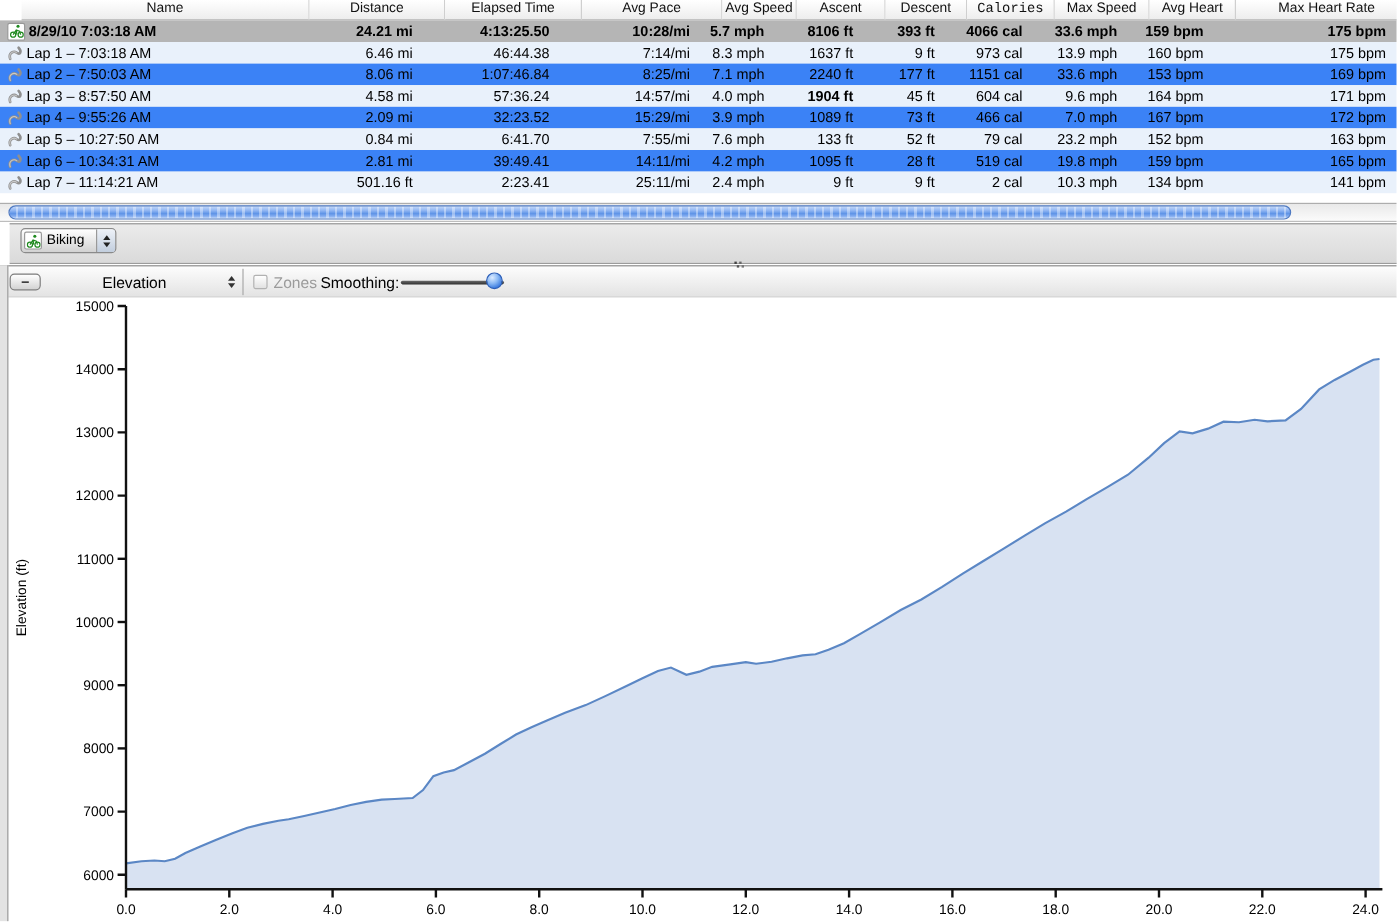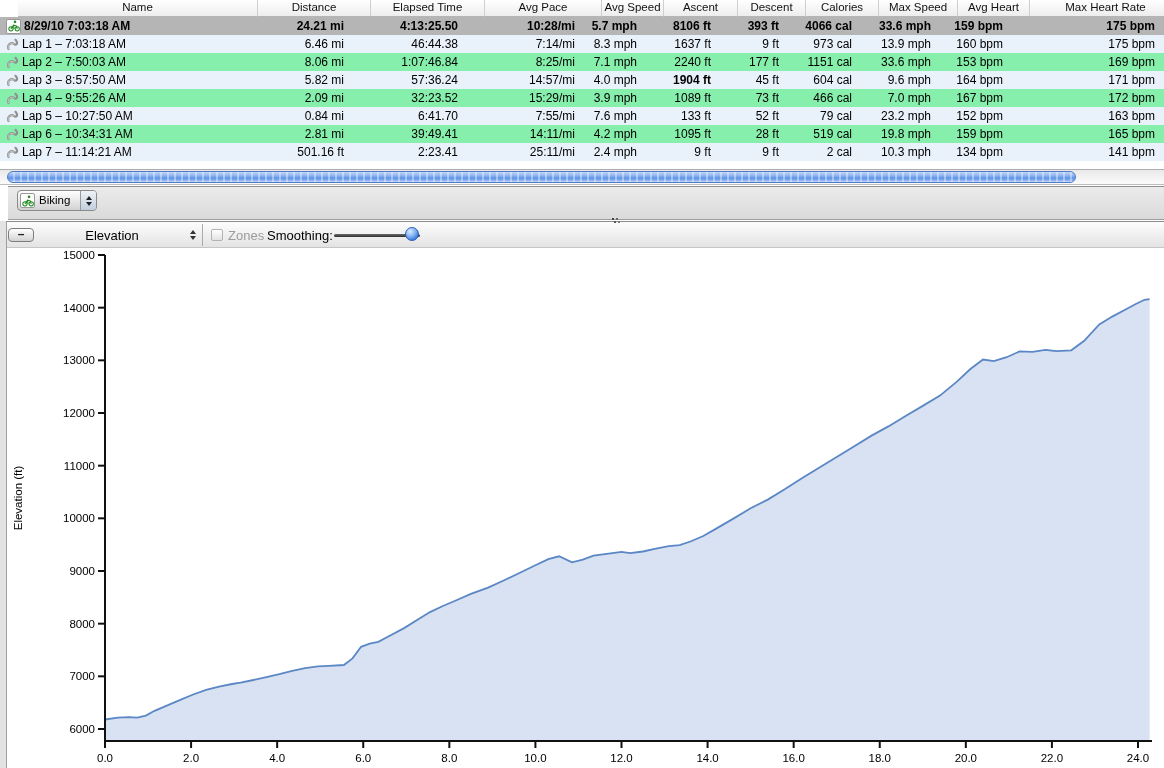--- a/index.html
+++ b/index.html
@@ -5,21 +5,21 @@
   html,body{margin:0;padding:0;background:#fff;}
   .screen{position:relative;width:1164px;height:768px;overflow:hidden;
           font-family:"Liberation Sans",sans-serif;background:#fff;}
 
   
   .thead{position:absolute;top:0;left:0;width:1164px;height:17px;display:flex;z-index:2;margin-left:18px;}
   .th{box-sizing:border-box;height:17px;line-height:15px;font-size:11.5px;text-align:center;
       color:#111;background:linear-gradient(#ffffff,#ededed);
       border-bottom:1px solid #b5b5b5;border-right:1px solid #cfcfcf;overflow:hidden;white-space:nowrap;}
   .tbody{position:absolute;top:17px;left:0;width:1164px;z-index:1;}
-  .tr{display:flex;height:18px;background:#86efac;}
+  .tr{display:flex;height:18px;background:#3b82f6;}
   .tr.zebra{background:#e9f1fb;}
   .tr.sel{background:#b5b5b5;font-weight:bold;}
   .td{box-sizing:border-box;font-size:12px;line-height:18px;color:#000;text-align:right;
       padding-right:9px;overflow:hidden;white-space:nowrap;}
   .td.name{text-align:left;padding-left:6px;padding-right:0;display:flex;align-items:center;}
   .icon-box{width:13px;height:13px;border:1px solid #999;background:#fff;border-radius:2px;
       display:inline-flex;align-items:center;justify-content:center;flex:none;margin-right:3px;}
   .lap-ic{width:14px;height:14px;flex:none;margin-right:2px;display:inline-flex;align-items:center;justify-content:center;}
 
   
@@ -80,21 +80,21 @@
 <div class="screen">
 
   <div class="thead" id="thead">
       <div class="th" style="width: 240px;">Name</div>
       <div class="th" style="width: 113px;">Distance</div>
       <div class="th" style="width: 114px;">Elapsed Time</div>
       <div class="th" style="width: 117px;">Avg Pace</div>
       <div class="th" style="width: 62px;">Avg Speed</div>
       <div class="th" style="width: 74px;">Ascent</div>
       <div class="th" style="width: 68px;">Descent</div>
-      <div class="th" style="width: 73px;">Calories</div>
+      <div class="th" style="width: 73px; font-family: Liberation Mono, monospace;">Calories</div>
       <div class="th" style="width: 79px;">Max Speed</div>
       <div class="th" style="width: 72px;">Avg Heart</div>
       <div class="th" style="width: 152px;">Max Heart Rate</div>
     </div>
   <div class="tbody" id="tbody">
       <div class="tr sel">
         <div class="td name" style="width: 240px;">
           <span class="icon-box">
             <svg width="12" height="12" viewBox="0 0 13 13">
               <circle cx="3.2" cy="9.6" r="2.3" fill="none" stroke="#1f8a1f" stroke-width="1.1"></circle>
@@ -161,21 +161,21 @@
       <div class="tr zebra">
         <div class="td name" style="width: 240px;">
           <span class="lap-ic">
             <svg width="14" height="14" viewBox="0 0 14 14">
               <path d="M2.5,12 C0.8,7 5.5,5 8,7 C10.6,9 12.5,6 9.5,2.8" fill="none" stroke="#8f8f8f" stroke-width="2.2" stroke-linecap="round"></path>
               <path d="M2.5,12 C0.8,7 5.5,5 8,7" fill="none" stroke="#c9c9c9" stroke-width="0.9" stroke-linecap="round"></path>
             </svg>
           </span>
           <span>Lap 3 – 8:57:50 AM</span>
         </div>
-        <div class="td" style="width: 113px;">5.82 mi</div>
+        <div class="td" style="width: 113px;">4.58 mi</div>
         <div class="td" style="width: 114px;">57:36.24</div>
         <div class="td" style="width: 117px;">14:57/mi</div>
         <div class="td" style="width: 62px;">4.0 mph</div>
         <div class="td" style="width: 74px; font-weight: bold;">1904 ft</div>
         <div class="td" style="width: 68px;">45 ft</div>
         <div class="td" style="width: 73px;">604 cal</div>
         <div class="td" style="width: 79px;">9.6 mph</div>
         <div class="td" style="width: 72px;">164 bpm</div>
         <div class="td" style="width: 152px;">171 bpm</div>
       </div>

